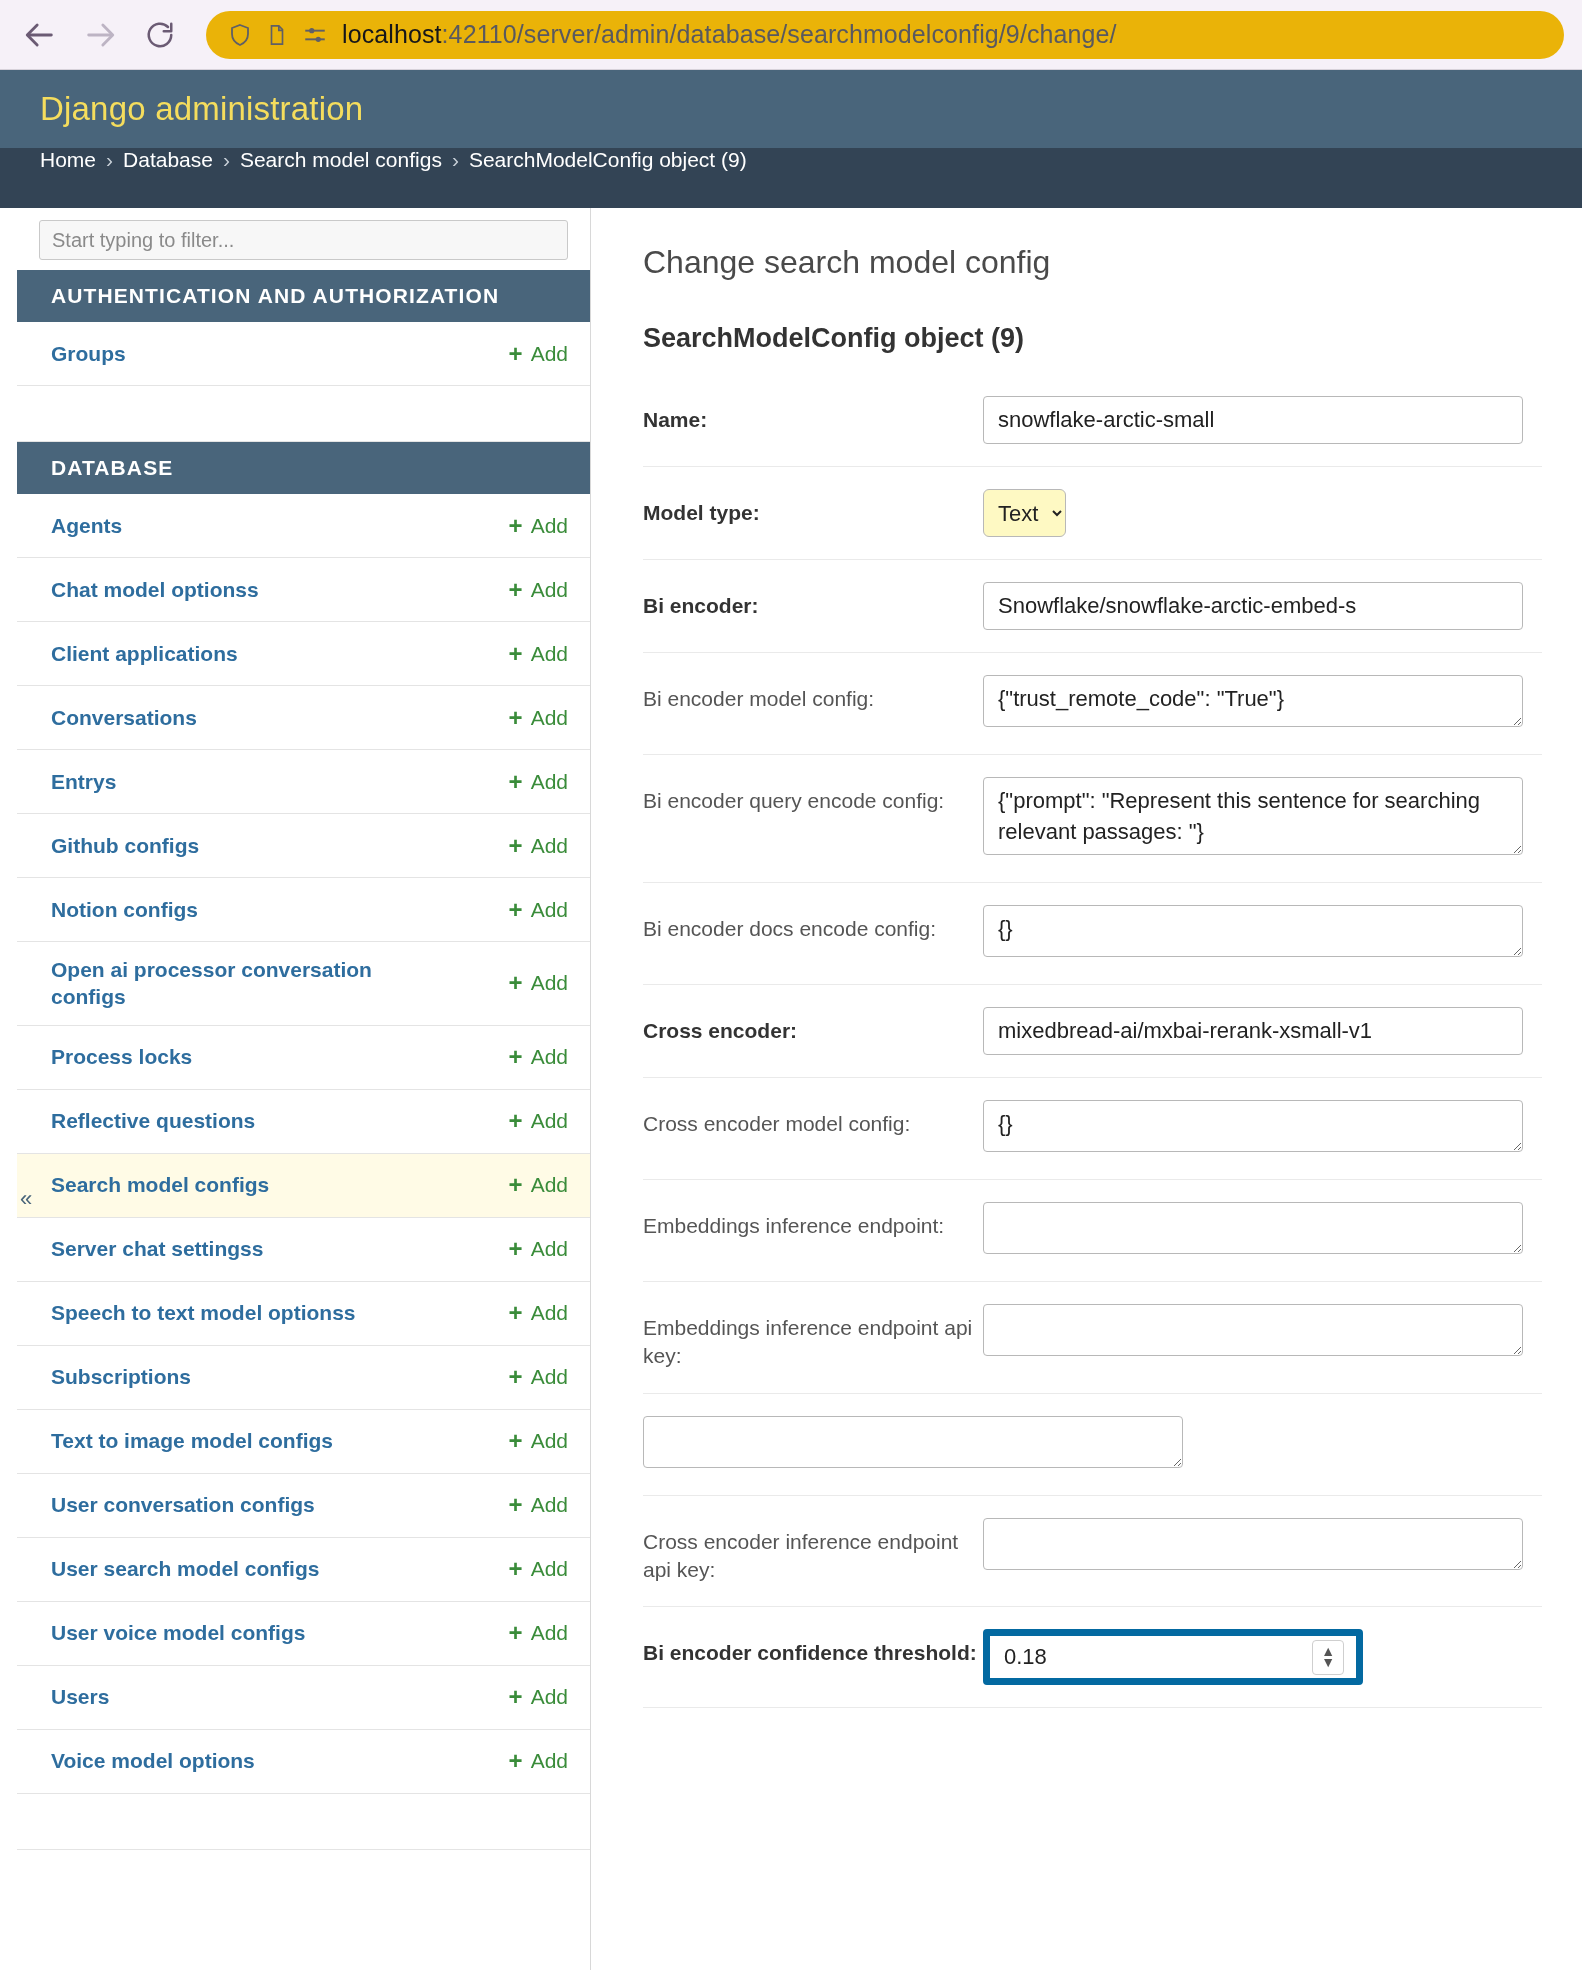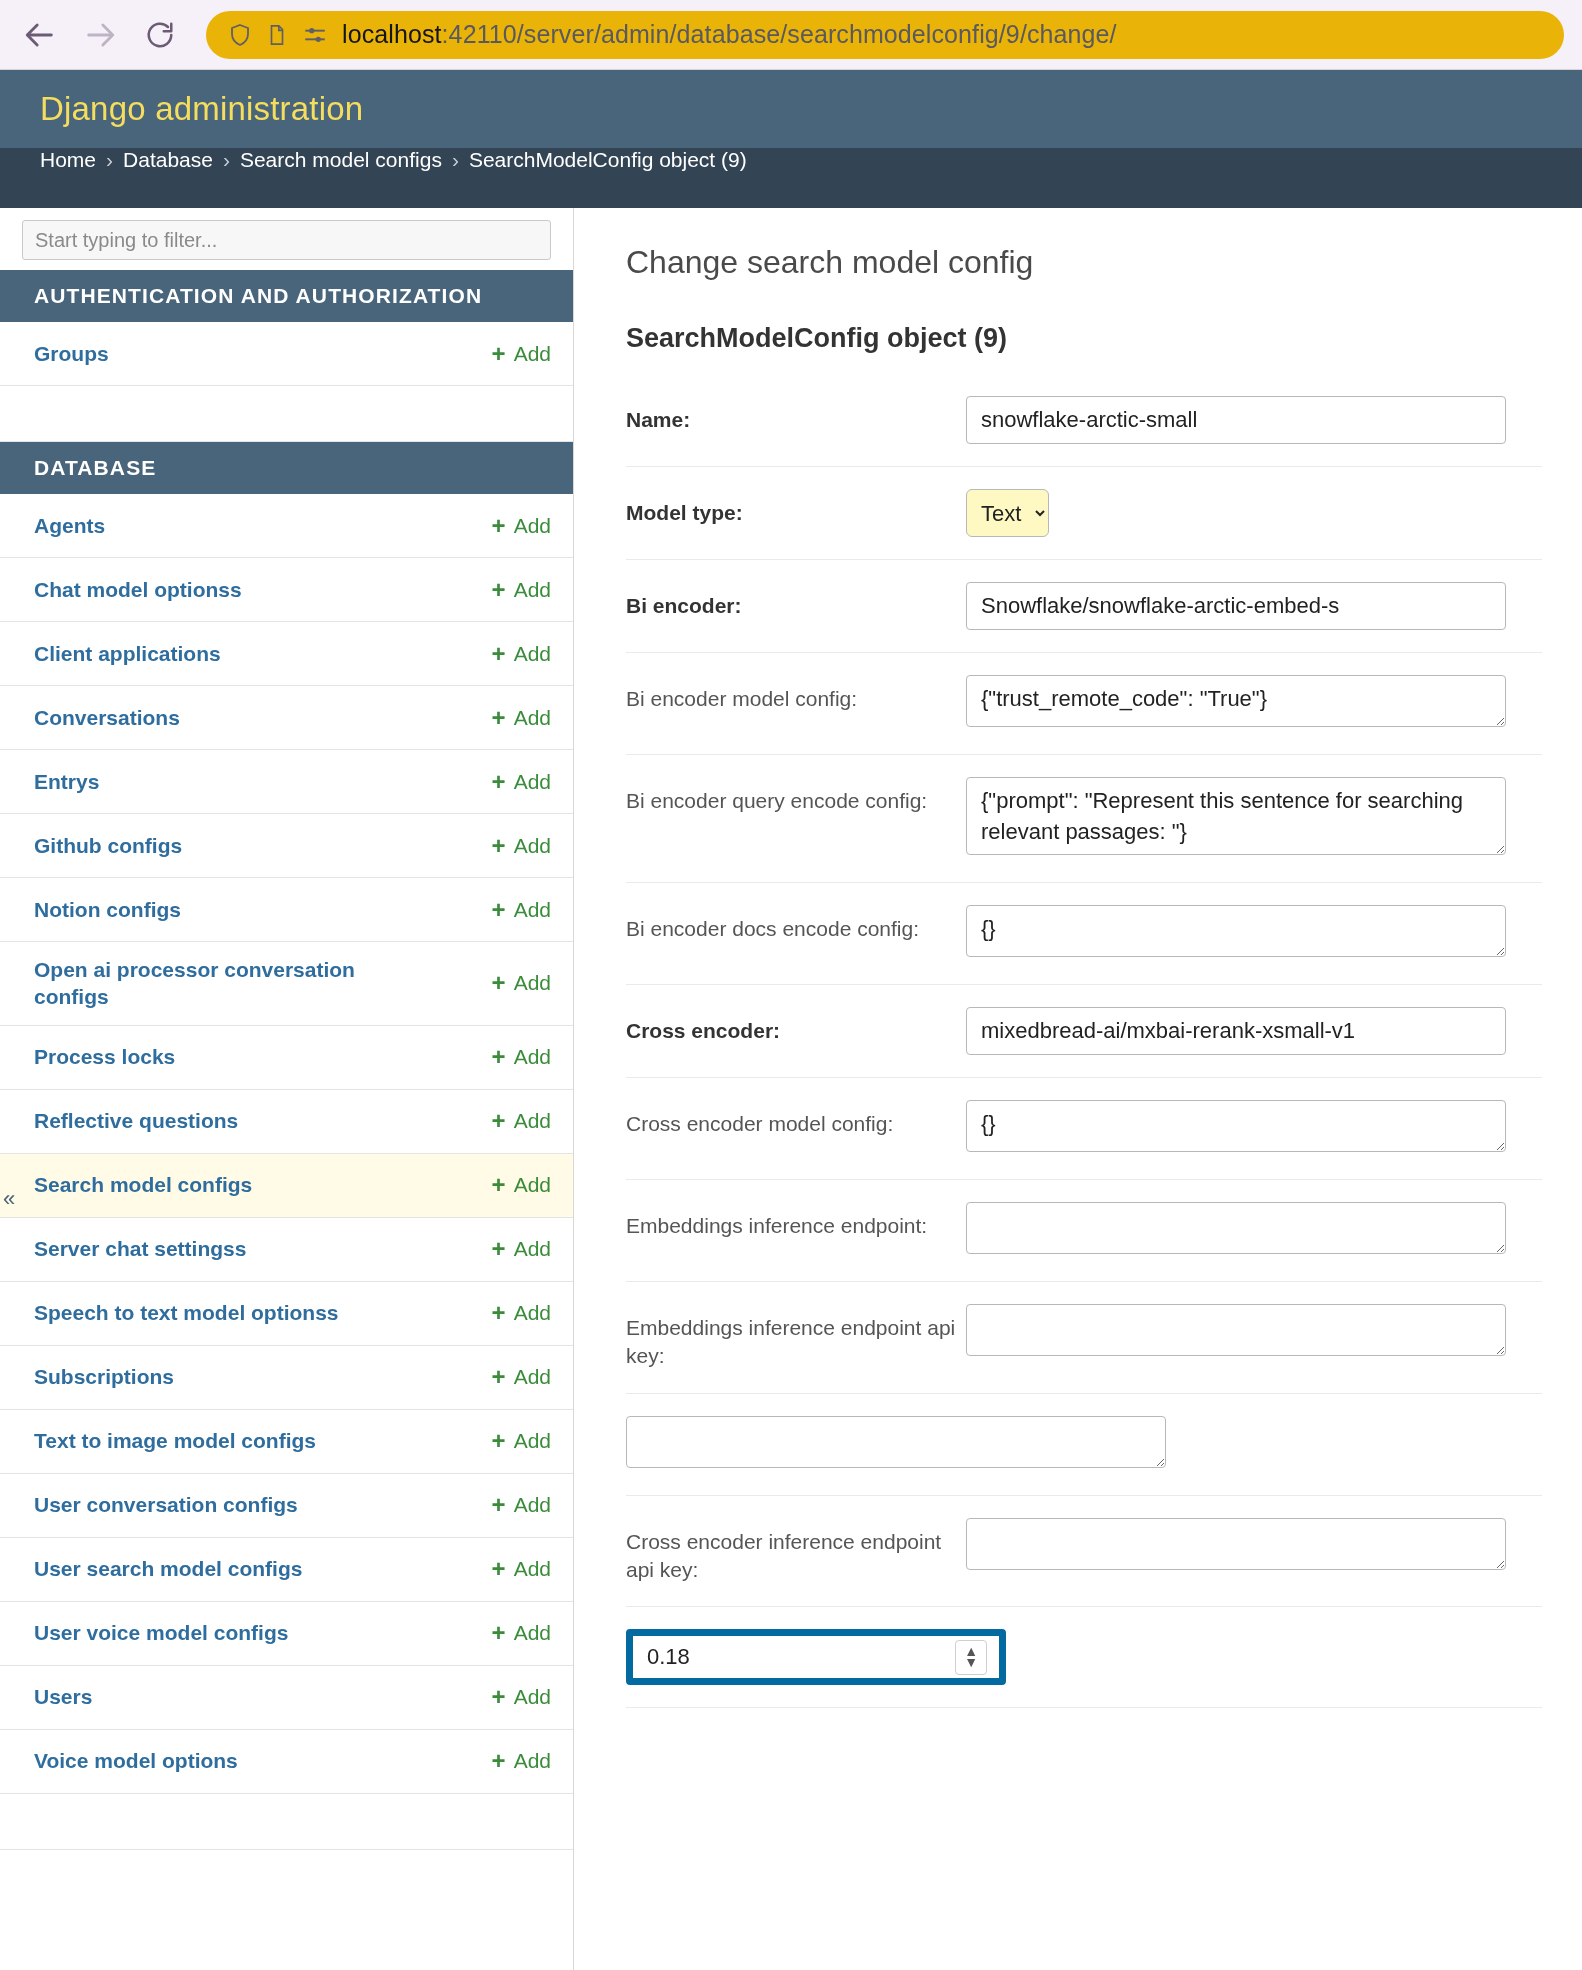--- a/index.html
+++ b/index.html
@@ -75,20 +75,21 @@
     text-decoration: none;
   }
   .breadcrumbs .sep { color: #c8d0d8; margin: 0 10px; }
   .breadcrumbs .current { color: #ffffff; }
 
   
   .page {
     display: flex;
     align-items: flex-start;
     height: calc(1970px - 70px - 78px - 60px);
+    margin-left: 17px;
   }
 
   
   .sidebar {
     width: 574px;
     flex: 0 0 574px;
     background: #ffffff;
     border-right: 1px solid #d8d8d8;
     position: relative;
     height: 100%;
@@ -562,20 +563,21 @@
     </div>
 
     <div class="form-row">
       <div class="label">Cross encoder inference endpoint api key:</div>
       <div class="field">
         <textarea class="area-input h-one" style=""></textarea>
       </div>
     </div>
 
     <div class="form-row">
+      <div class="label bold">Bi encoder confidence threshold:</div>
       <div class="field">
         <div class="number-wrap">
           <span class="val">0.18</span>
           <span class="stepper">
             <span>▲</span>
             <span>▼</span>
           </span>
         </div>
       </div>
     </div>

